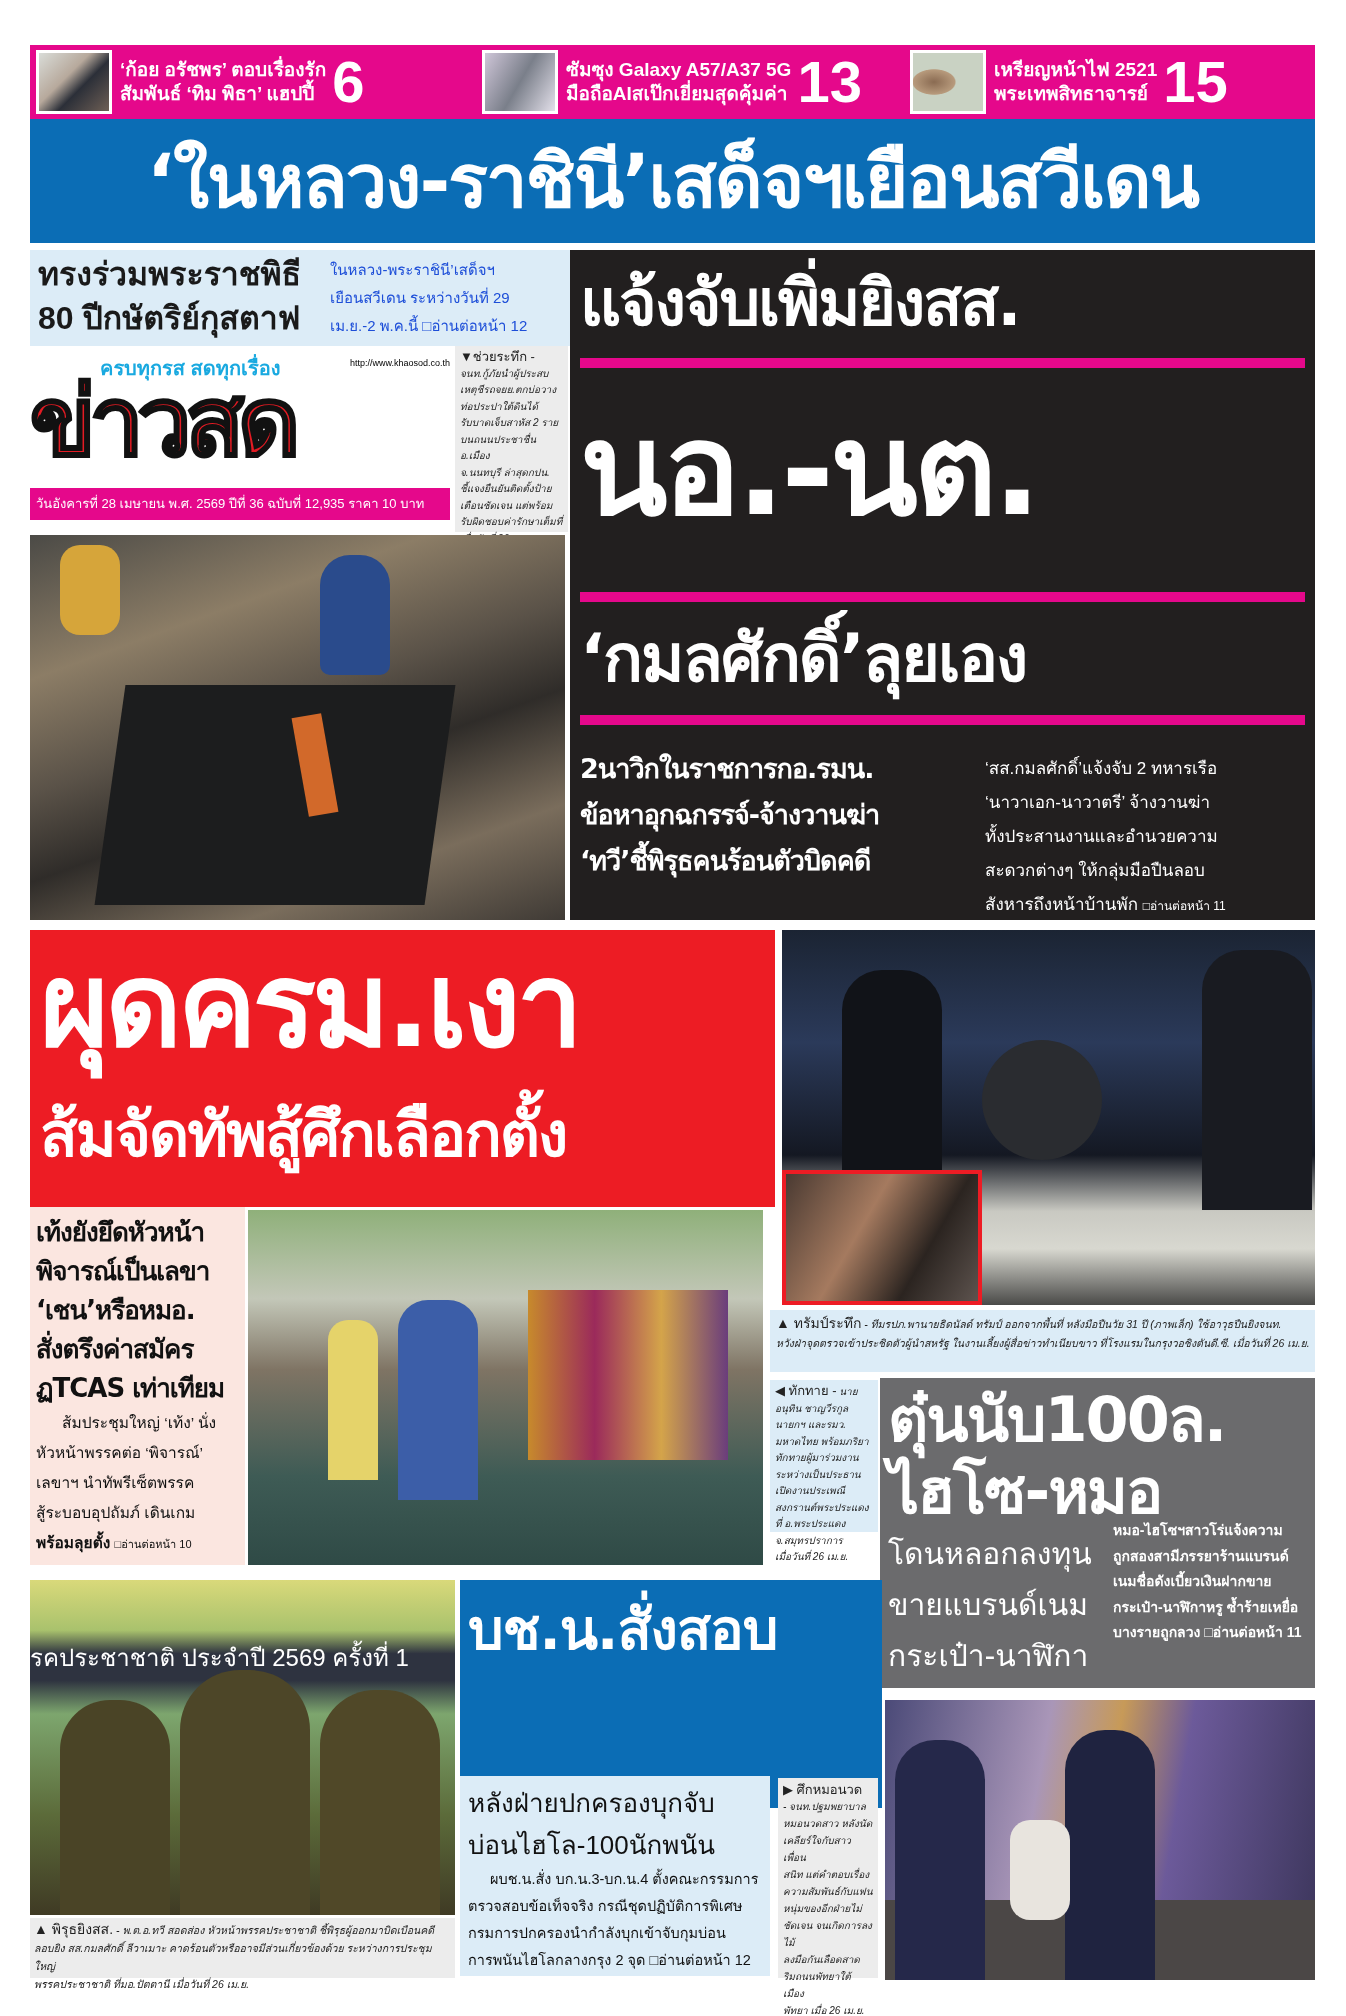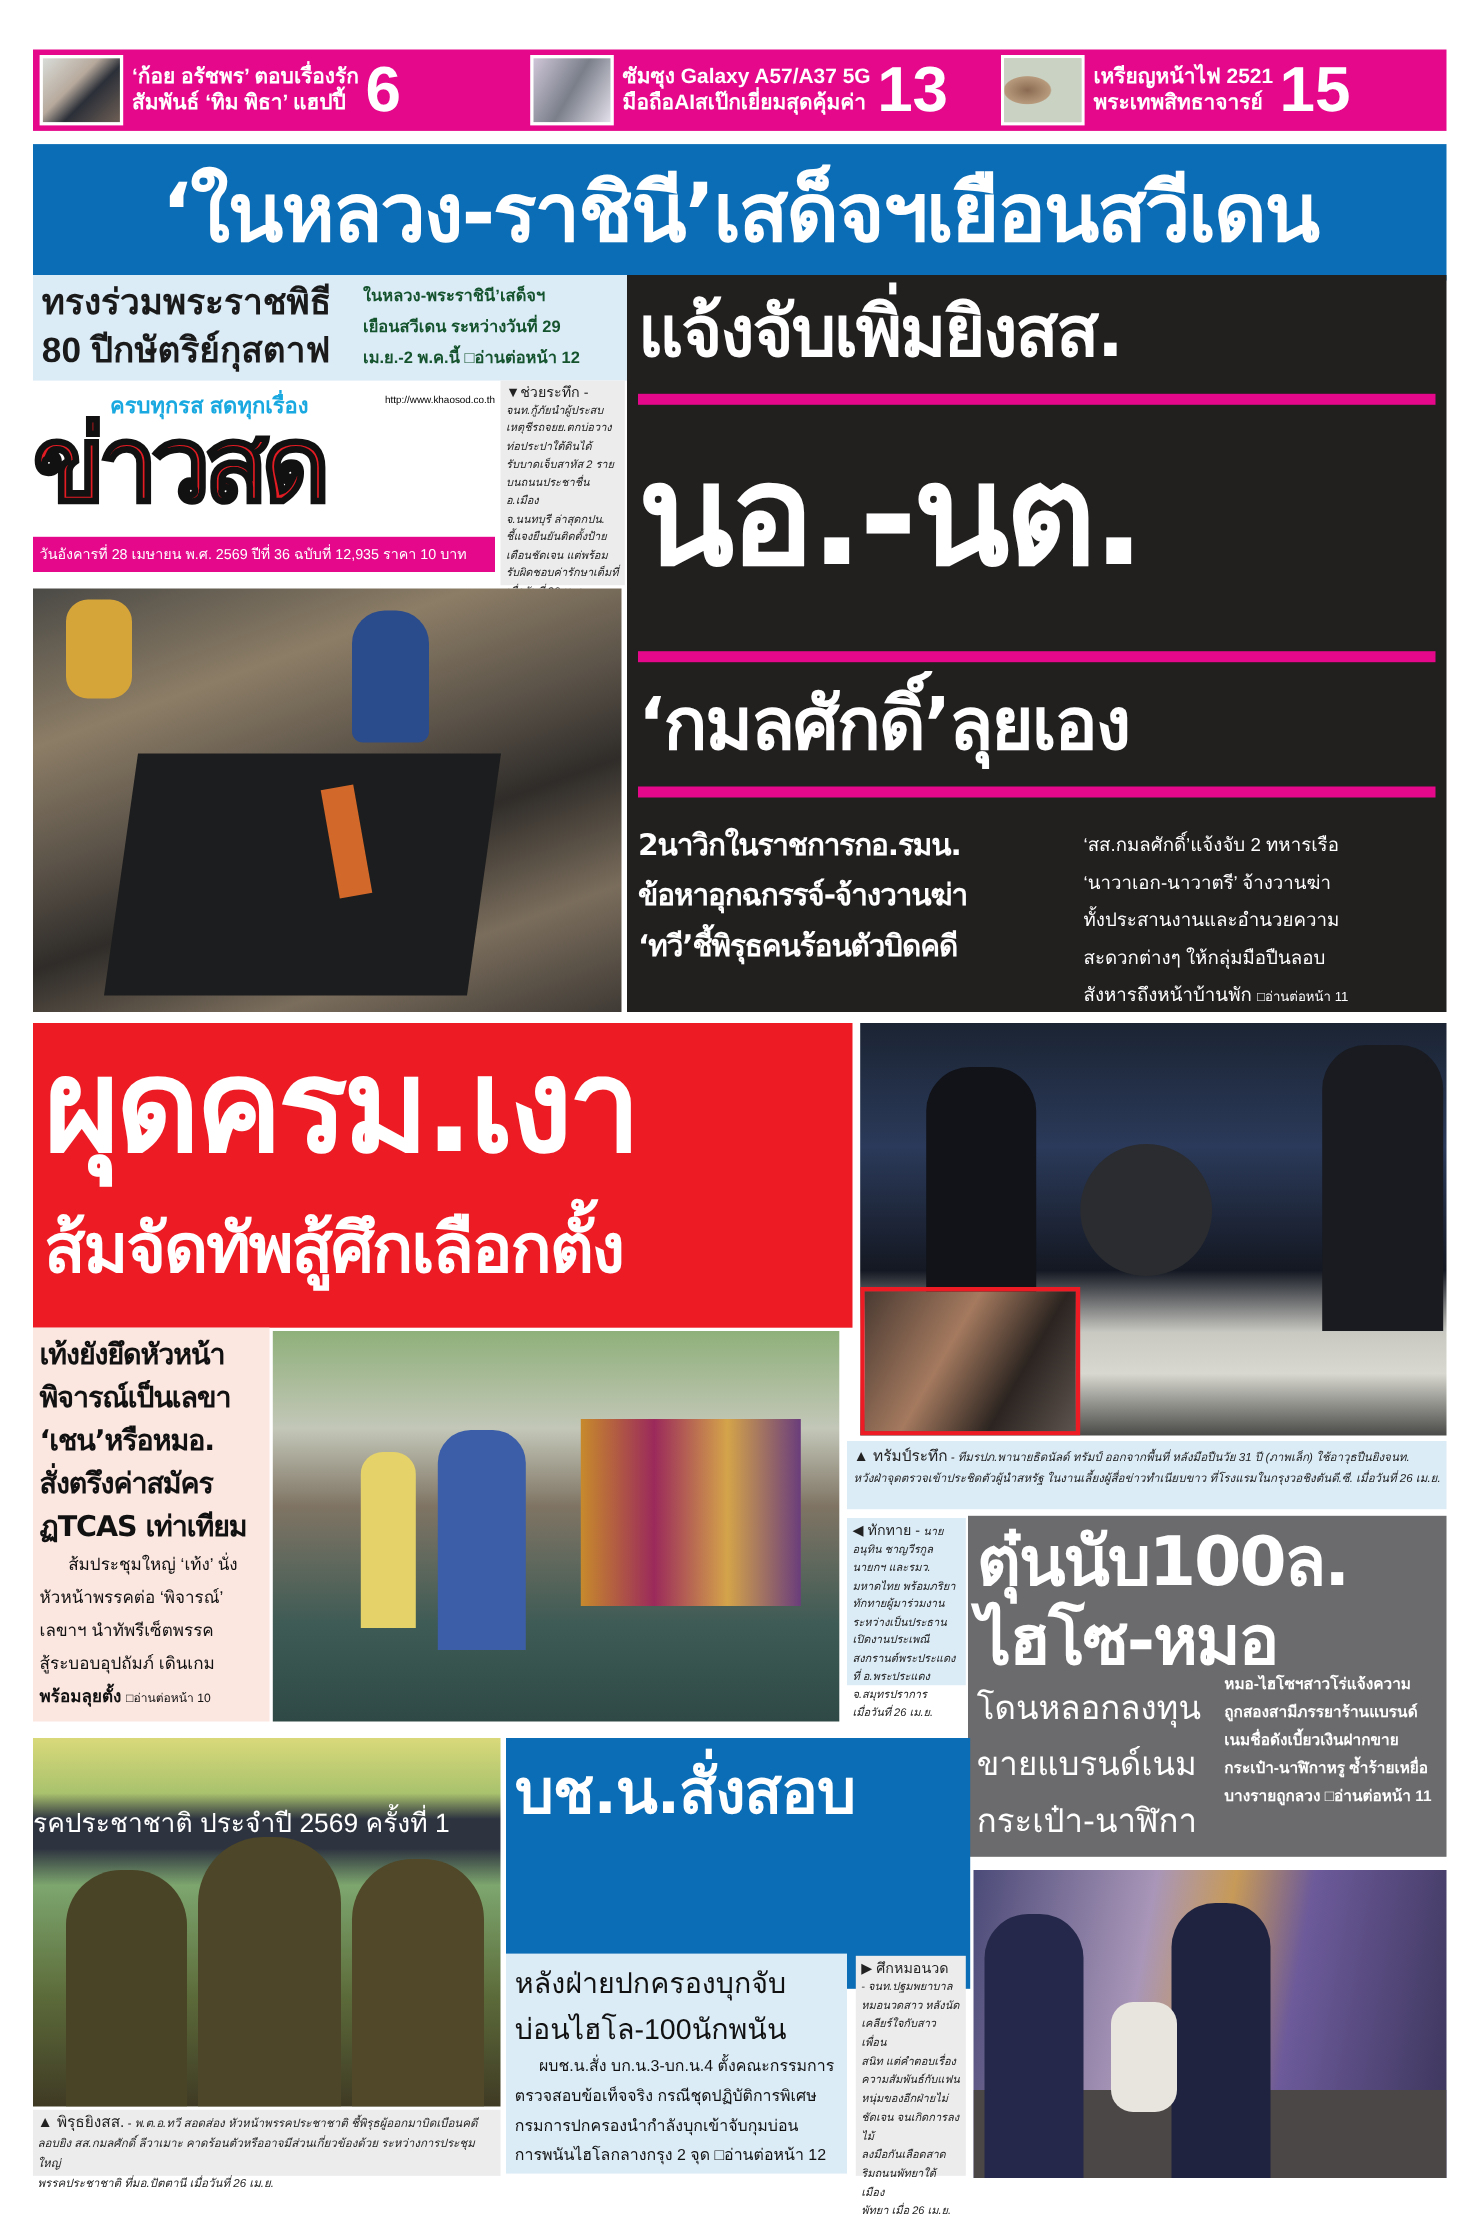--- a/index.html
+++ b/index.html
@@ -10,27 +10,27 @@
 
   
   .teaser { left: 30px; top: 45px; width: 1285px; height: 74px; background: #e5088b; }
   .tz { position: absolute; top: 5px; height: 64px; display: flex; align-items: center; }
   .tz-thumb { width: 76px; height: 64px; background: #fff; padding: 3px; }
   .tz-thumb > div { width: 100%; height: 100%; }
   .tz-text { color: #fff; font-family: "Liberation Sans", sans-serif; font-size: 19px; line-height: 24px; margin-left: 8px; white-space: nowrap; font-weight: bold; }
   .tz-num { color: #fff; font-family: "Liberation Sans", sans-serif; font-weight: bold; font-size: 58px; margin-left: 6px; line-height: 60px; }
 
   
-  .royal { left: 30px; top: 119px; width: 1285px; height: 124px; background: #0b6db5; display: flex; align-items: center; justify-content: center; margin-top: 12px; }
+  .royal { left: 30px; top: 119px; width: 1285px; height: 124px; background: #0b6db5; display: flex; align-items: center; justify-content: center; }
   .royal span { color: #fff; font-family: "DejaVu Sans", sans-serif; font-weight: bold; font-size: 74px; letter-spacing: -2px; white-space: nowrap; }
 
   
   .royal-sub { left: 30px; top: 250px; width: 540px; height: 96px; background: #dcecf7; }
   .royal-sub .big { position: absolute; left: 8px; top: 2px; font-family: "Liberation Sans", sans-serif; font-weight: bold; color: #1a1a1a; font-size: 32px; line-height: 44px; white-space: nowrap; }
-  .royal-sub .small { position: absolute; left: 300px; top: 6px; font-family: "Liberation Sans", sans-serif; color: #14532d; font-size: 15px; line-height: 28px; white-space: nowrap; font-weight: bold; }
+  .royal-sub .small { position: absolute; left: 300px; top: 6px; font-family: "Liberation Sans", sans-serif; color: #1d4ed8; font-size: 15px; line-height: 28px; white-space: nowrap; }
 
   
   .mast { left: 30px; top: 346px; width: 420px; height: 160px; }
   .mast-tagline { position: absolute; left: 70px; top: 6px; color: #19a9e0; font-weight: bold; font-size: 20px; font-family: "Liberation Sans", sans-serif; }
   .mast-url { position: absolute; left: 320px; top: 12px; font-size: 9px; color: #000; font-family: "Liberation Sans", sans-serif; }
   .mast-logo { position: absolute; left: 0px; top: 26px; color: #e31b23; font-weight: bold; font-size: 96px; line-height: 100px; font-family: "DejaVu Sans", sans-serif; letter-spacing: -6px; -webkit-text-stroke: 3px #111; }
   .mast-date { position: absolute; left: 0; top: 142px; width: 420px; height: 32px; background: #e5088b; color: #fff; font-size: 13px; line-height: 32px; padding-left: 6px; white-space: nowrap; font-family: "Liberation Sans", sans-serif; }
 
   .caption-box { background: #ececec; color: #222; font-size: 11px; line-height: 19px; font-family: "Liberation Sans", sans-serif; font-style: italic; padding: 3px 5px; }
   .caption-box .lead { font-style: normal; font-size: 15px; font-weight: normal; }

